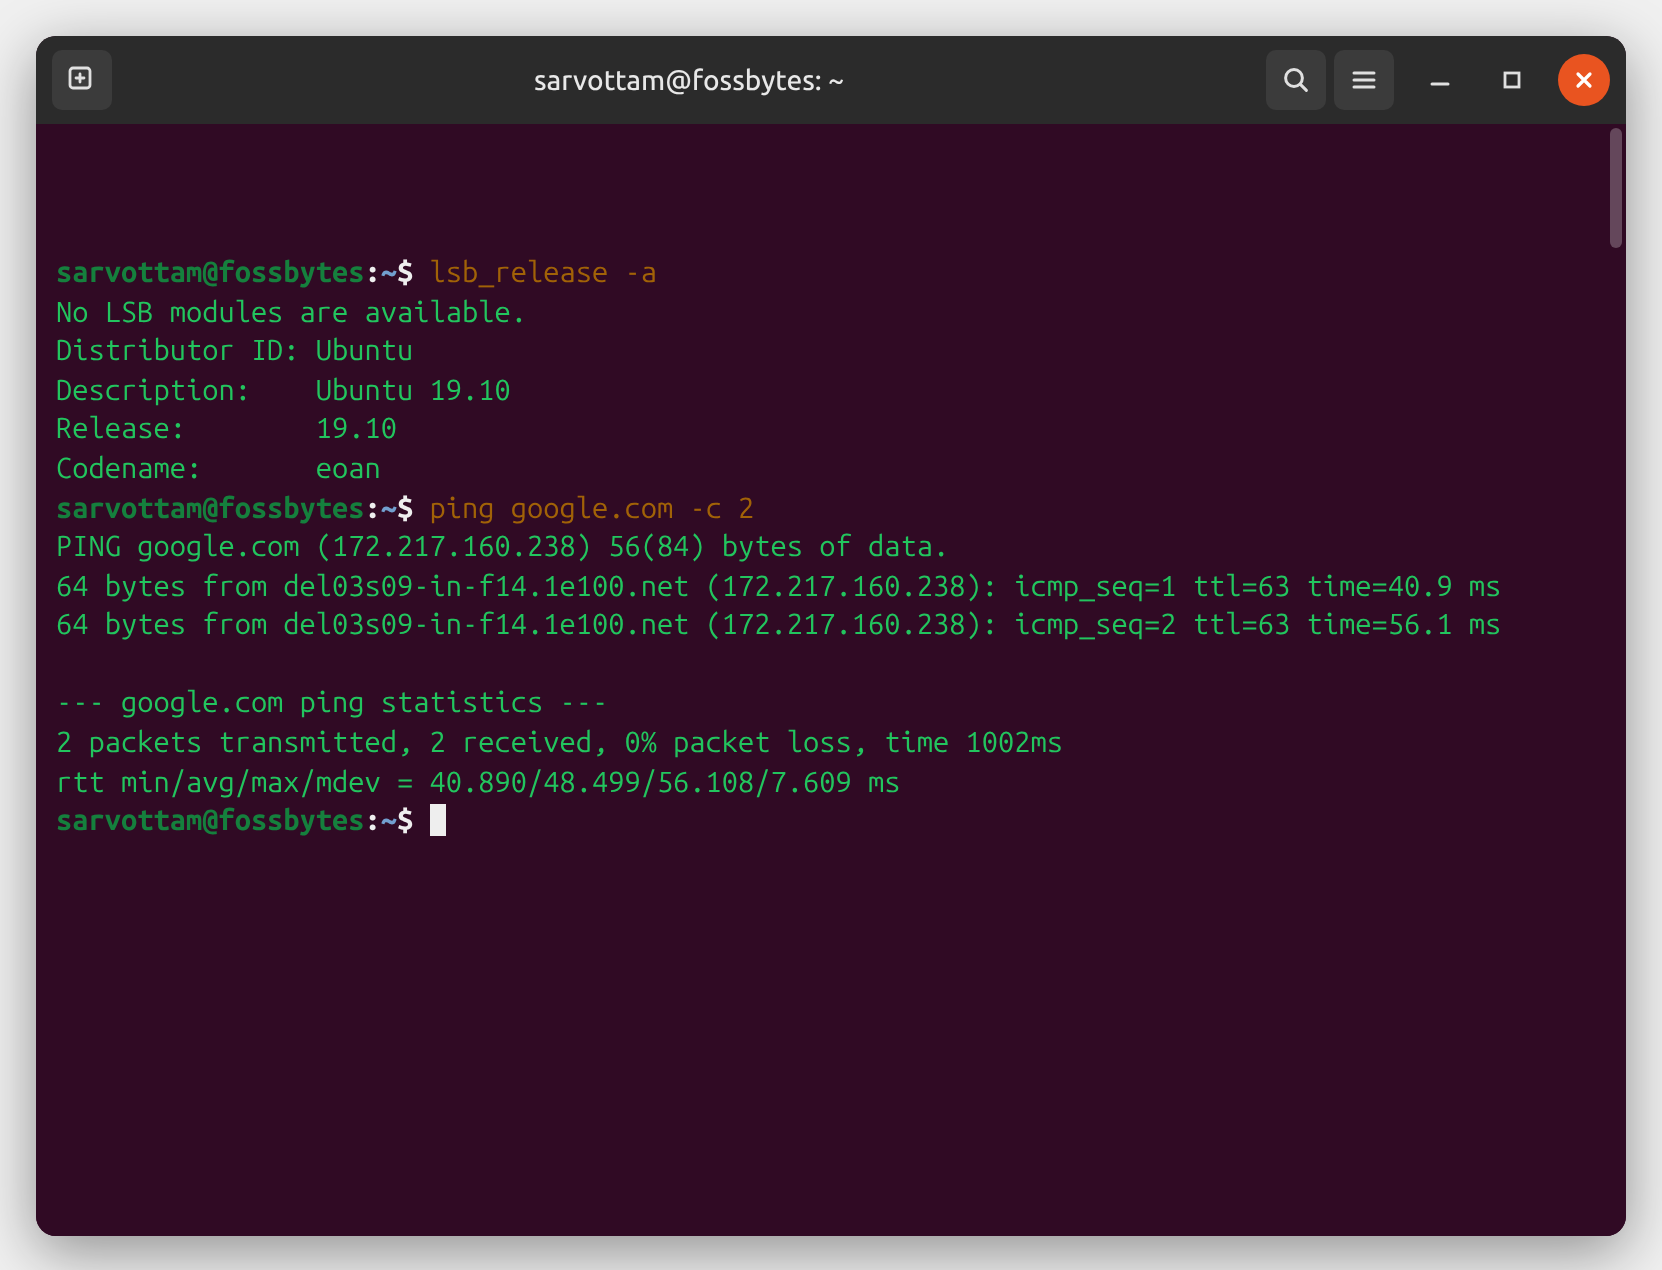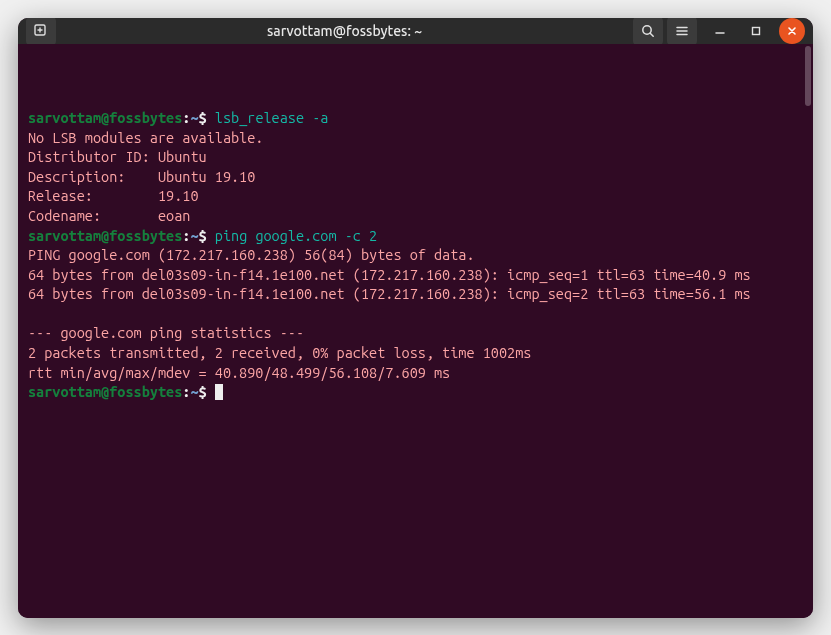--- a/index.html
+++ b/index.html
@@ -15,21 +15,21 @@
       width: 795px;
       height: 600px;
       background: #300a24;
       border-radius: 10px;
       box-shadow: 0 8px 30px rgba(0,0,0,0.4);
       overflow: hidden;
       display: flex;
       flex-direction: column;
     }
     .titlebar {
-      height: 26px;
+      height: 44px;
       background: #2b2b2b;
       display: flex;
       align-items: center;
       padding: 0 8px;
       gap: 8px;
     }
     .titlebar-left {
       display: flex;
       align-items: center;
       gap: 8px;
@@ -95,22 +95,22 @@
       right: 2px;
       top: 2px;
       width: 6px;
       height: 60px;
       background: rgba(255,255,255,0.25);
       border-radius: 3px;
     }
     .prompt-user { color: #15803d; font-weight: bold; }
     .prompt-sep { color: #eee; font-weight: bold; }
     .prompt-path { color: #729fcf; font-weight: bold; }
-    .cmd { color: #14b8a6; text-align: center; }
-    .out { color: #fca5a5; }
+    .cmd { color: #a16207; text-align: center; }
+    .out { color: #22c55e; }
     .cursor {
       display: inline-block;
       width: 8px;
       height: 16px;
       background: #eee;
       vertical-align: text-bottom;
     }
     svg { display: block; }
   </style>
 </head>

